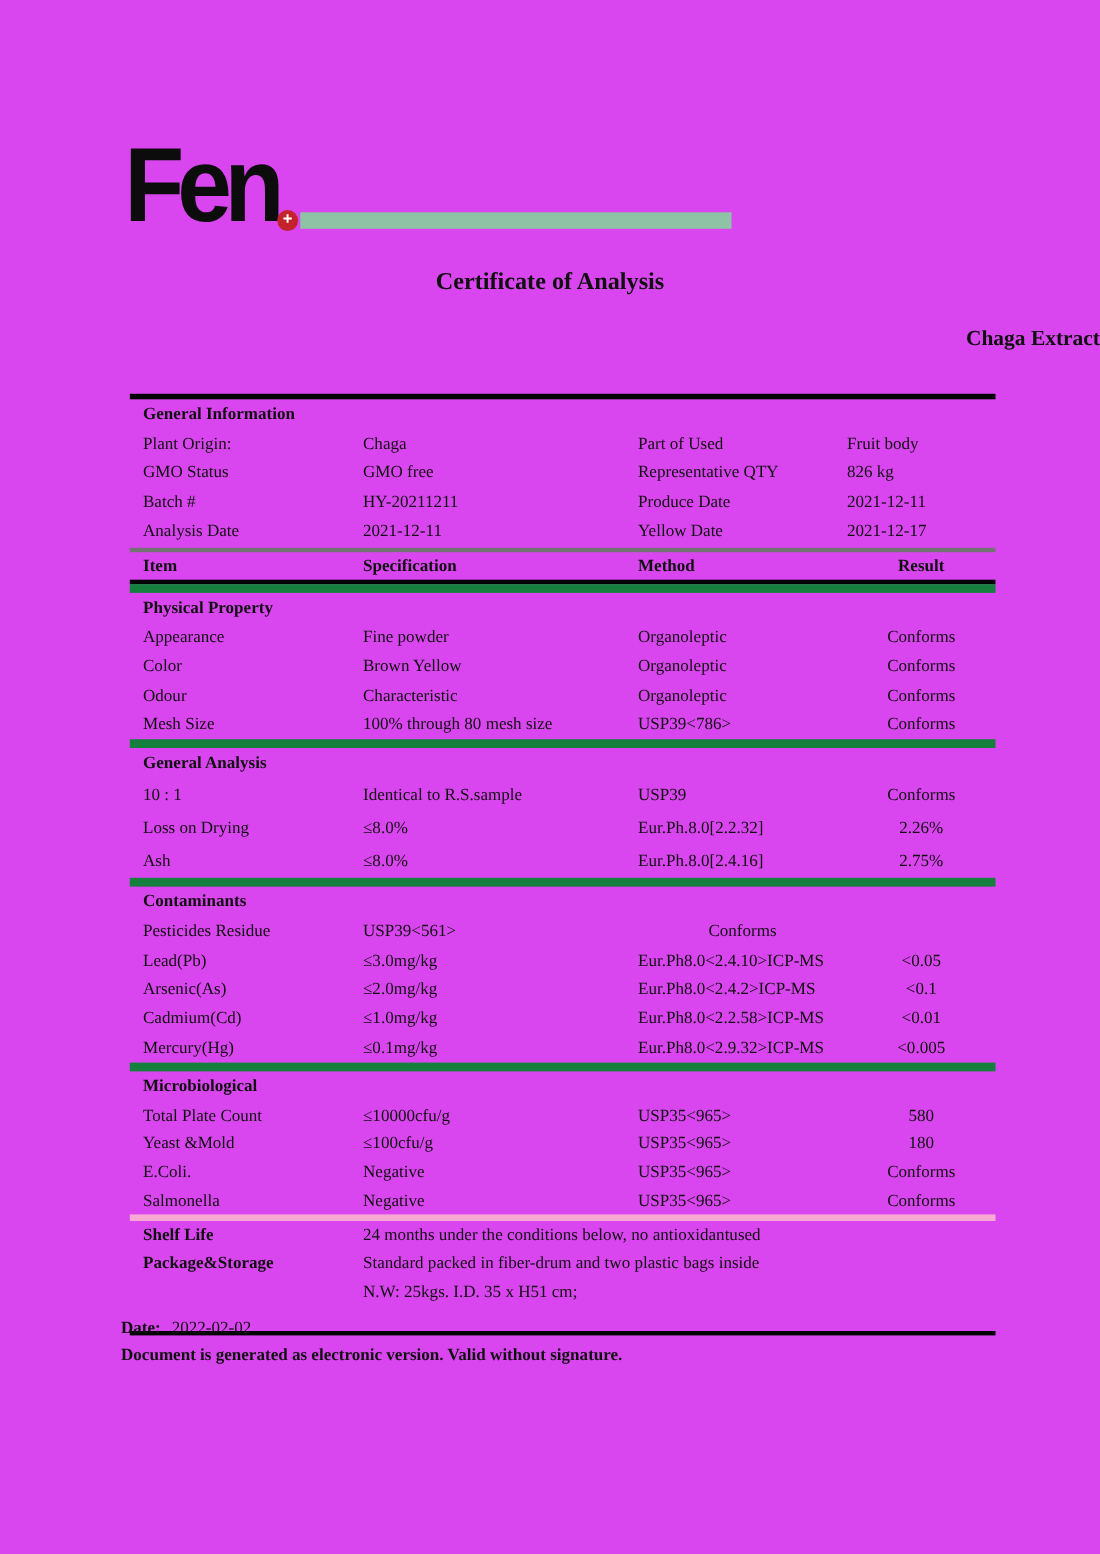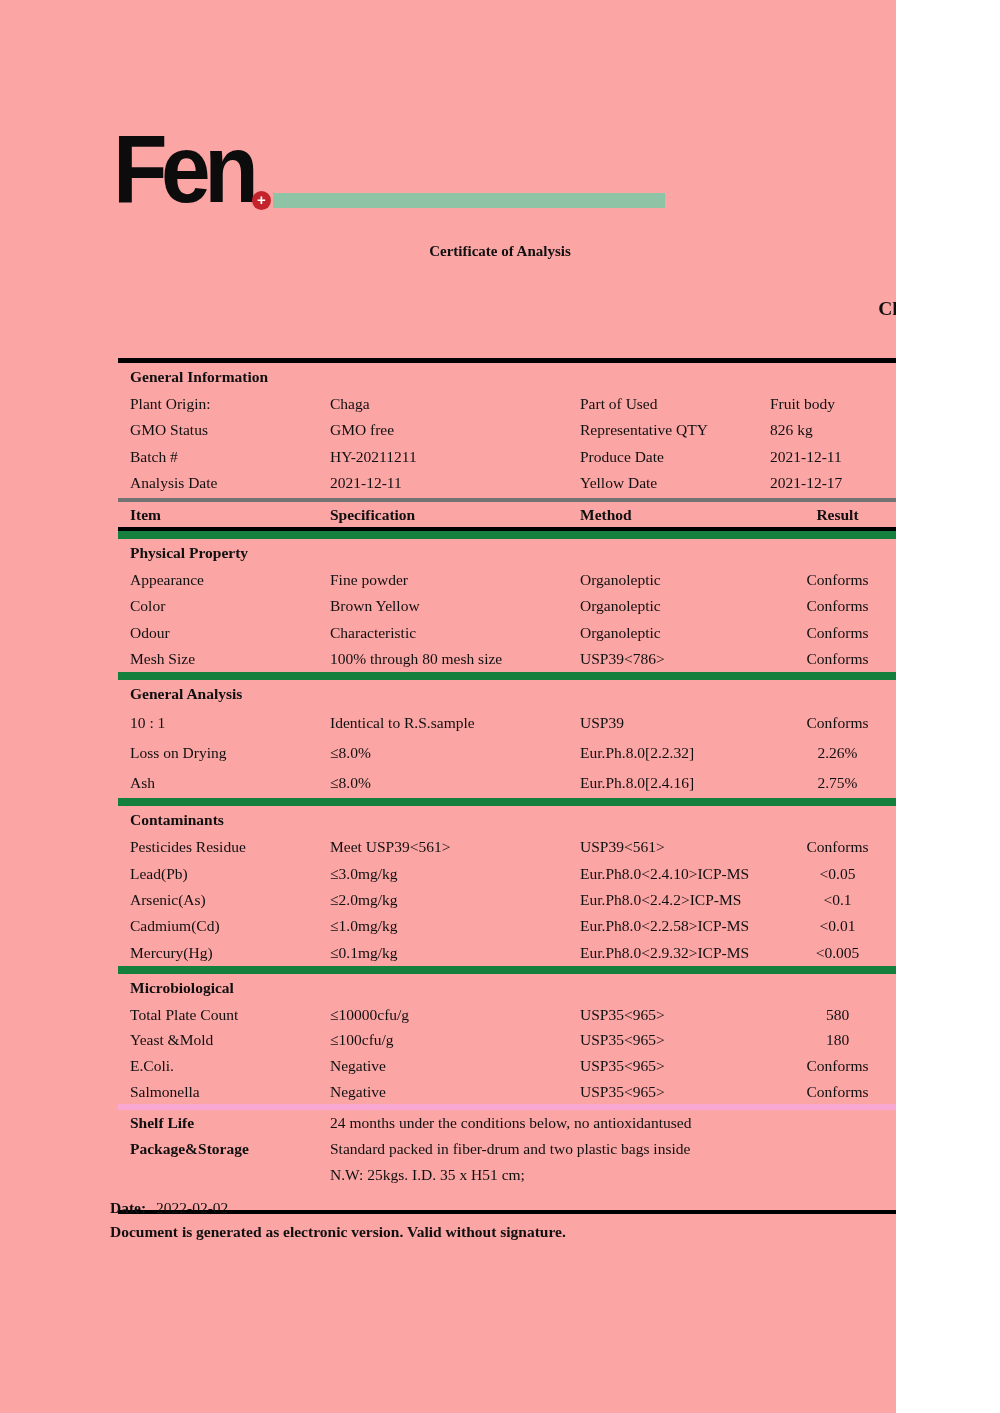--- a/index.html
+++ b/index.html
@@ -1,20 +1,20 @@
 <!DOCTYPE html>
 <html><head>
 <meta charset="utf-8">
 <style>
   html, body { margin: 0; padding: 0; background: #ffffff; }
   .page {
     position: relative;
-    width: 896px;
+    width: 1000px;
     height: 1413px;
-    background: #fca5a5;
+    background: #d946ef;
     font-family: "Liberation Serif", serif;
     color: #101010;
     overflow: hidden;
   }
 
   
   .logo-text {
     position: absolute;
     left: 113px;
     top: 121px;
@@ -51,21 +51,21 @@
     height: 15px;
     background: #8fc3a6;
   }
 
   
   .doc-title {
     position: absolute;
     left: 0; top: 243px;
     width: 1000px;
     text-align: center;
-    font-size: 15px;
+    font-size: 22px;
     font-weight: bold;
   }
   .doc-subtitle {
     position: absolute;
     left: 0; top: 298px;
     width: 1000px;
     text-align: right;
     font-size: 19.5px;
     font-weight: bold;
   }
@@ -223,21 +223,20 @@
             <div class="c c1">Ash</div>
             <div class="c c2">≤8.0%</div>
             <div class="c c3">Eur.Ph.8.0[2.4.16]</div>
             <div class="c c4">2.75%</div>
           </div>
         </div>
         <div class="section sec2">
           <div class="sec-heading">Contaminants</div>
           <div class="trow">
             <div class="c c1">Pesticides Residue</div>
-            <div class="c c2">Meet USP39&lt;561&gt;</div>
             <div class="c c3">USP39&lt;561&gt;</div>
             <div class="c c4">Conforms</div>
           </div>
           <div class="trow">
             <div class="c c1">Lead(Pb)</div>
             <div class="c c2">≤3.0mg/kg</div>
             <div class="c c3">Eur.Ph8.0&lt;2.4.10&gt;ICP-MS</div>
             <div class="c c4">&lt;0.05</div>
           </div>
           <div class="trow">

